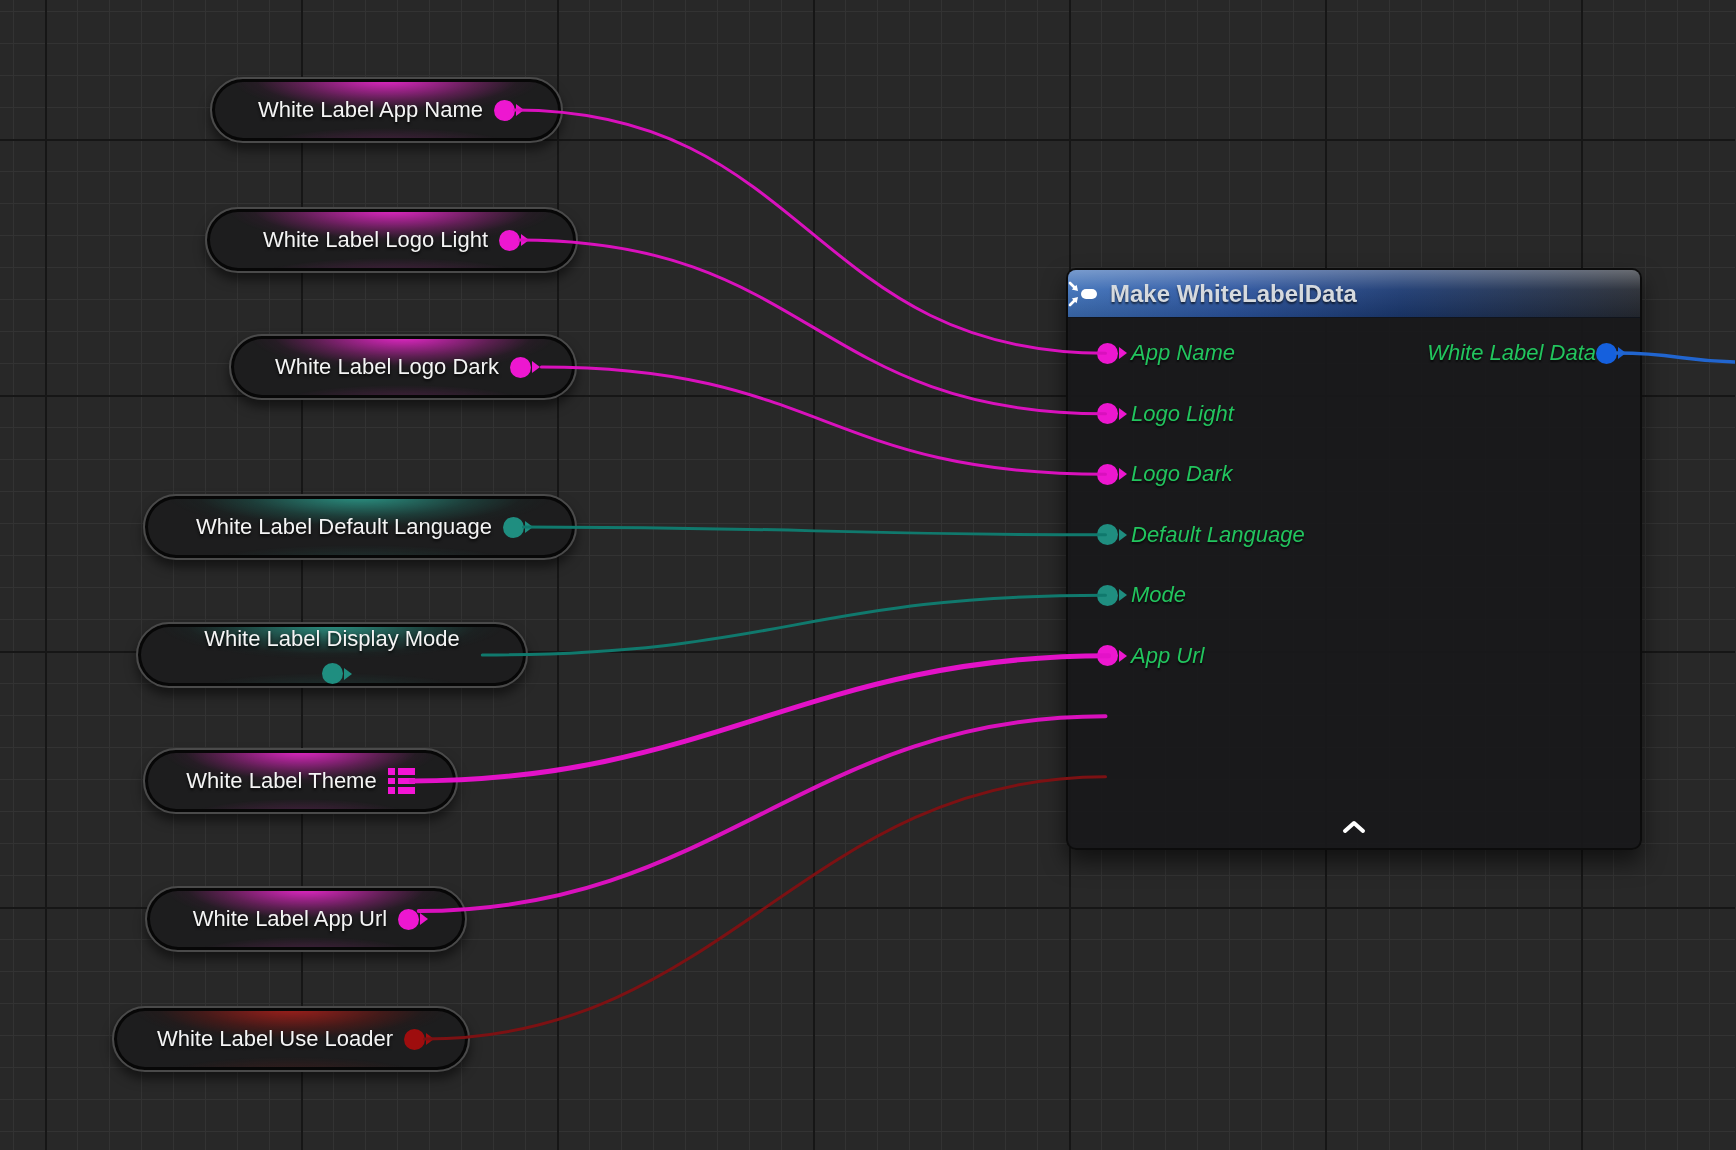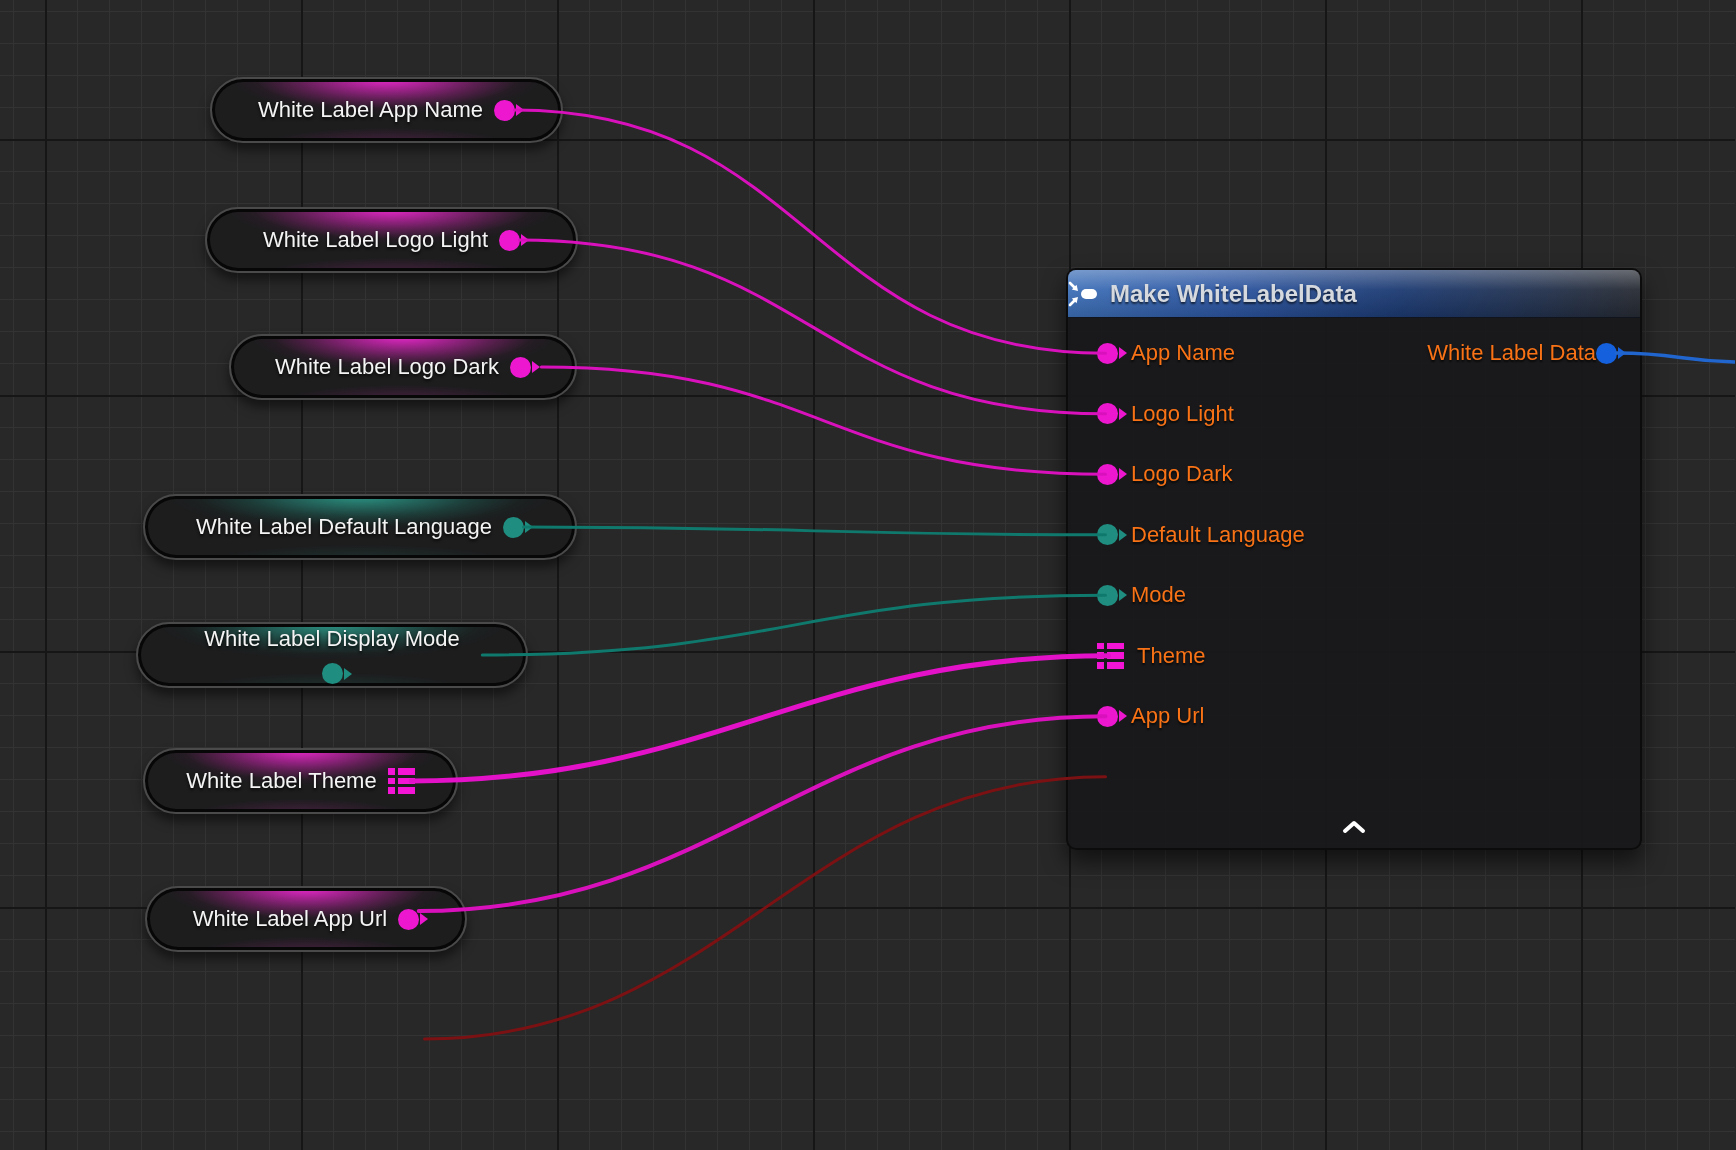--- a/index.html
+++ b/index.html
@@ -75,21 +75,21 @@
   .mhead{
     height:48px;border-radius:8px 8px 0 0;display:flex;align-items:center;gap:12px;
     border-bottom:1px solid #10141c;box-sizing:border-box;
     background:
       linear-gradient(180deg, rgba(255,255,255,.30) 0%, rgba(255,255,255,.05) 42%, rgba(0,0,0,.14) 100%),
       linear-gradient(90deg,#3e70b8 0%,#2c55a0 28%,#1c3a72 58%,#272b33 100%);
   }
   .mtitle{color:#d6dade;font-size:24px;font-weight:bold;text-shadow:0 2px 2px rgba(0,0,0,.6);}
   .mrows{padding-top:5px;}
   .mrow{height:60.5px;display:flex;align-items:center;gap:13px;padding-left:29px;}
-  .mlabel{color:#f97316;font-size:22px;text-shadow:0 2px 2px rgba(0,0,0,.7);white-space:nowrap;}
+  .mlabel{color:#22c55e;font-size:22px;text-shadow:0 2px 2px rgba(0,0,0,.7);white-space:nowrap;font-style:italic;}
   .out-row{
     position:absolute;top:53px;right:0;height:60px;display:flex;align-items:center;
     padding-right:23px;
   }
   .collapse{
     position:absolute;bottom:12px;left:50%;transform:translateX(-50%);
     width:40px;height:18px;display:flex;align-items:center;justify-content:center;cursor:pointer;
   }
   
   #wire-layer{position:absolute;left:0;top:0;z-index:40;pointer-events:none;}
@@ -135,20 +135,24 @@
         <b></b>
         <b></b>
       </span>
   </div>
 
   <div class="cap cap-string" style="left:145px;top:878px;width:322px;margin-top:8px;">
     <span class="cap-label">White Label App Url</span>
     <span class="pin pin-string"></span>
   </div>
 
+  <div class="cap cap-bool" style="left:112px;top:1006px;width:358px;">
+    <span class="cap-label">White Label Use Loader</span>
+    <span class="pin pin-bool"></span>
+  </div>
 
   <div class="mnode">
     <div class="mhead">
       <svg width="30" height="26" viewBox="0 0 30 26">
         <path d="M2 2 L7 7" stroke="#ffffff" stroke-width="2.6" stroke-linecap="round"></path>
         <polygon points="10,10 3.8,8.6 8.6,3.8" fill="#ffffff"></polygon>
         <path d="M2 24 L7 19" stroke="#ffffff" stroke-width="2.6" stroke-linecap="round"></path>
         <polygon points="10,16 3.8,17.4 8.6,22.2" fill="#ffffff"></polygon>
         <rect x="13" y="8" width="16" height="10" rx="5" fill="#ffffff"></rect>
       </svg>
@@ -168,31 +172,20 @@
         <span class="pin pin-string"></span>
         <span class="mlabel">Logo Dark</span>
       </div>
       <div class="mrow">
         <span class="pin pin-enum"></span>
         <span class="mlabel">Default Language</span>
       </div>
       <div class="mrow">
         <span class="pin pin-enum"></span>
         <span class="mlabel">Mode</span>
-      </div>
-      <div class="mrow">
-        <span class="structicon">
-            <b></b>
-            <b></b>
-            <b></b>
-            <b></b>
-            <b></b>
-            <b></b>
-          </span>
-        <span class="mlabel">Theme</span>
       </div>
       <div class="mrow">
         <span class="pin pin-string"></span>
         <span class="mlabel">App Url</span>
       </div>
     </div>
 
     <div class="out-row">
       <span class="mlabel">White Label Data</span>
       <span class="pin pin-out"></span>

